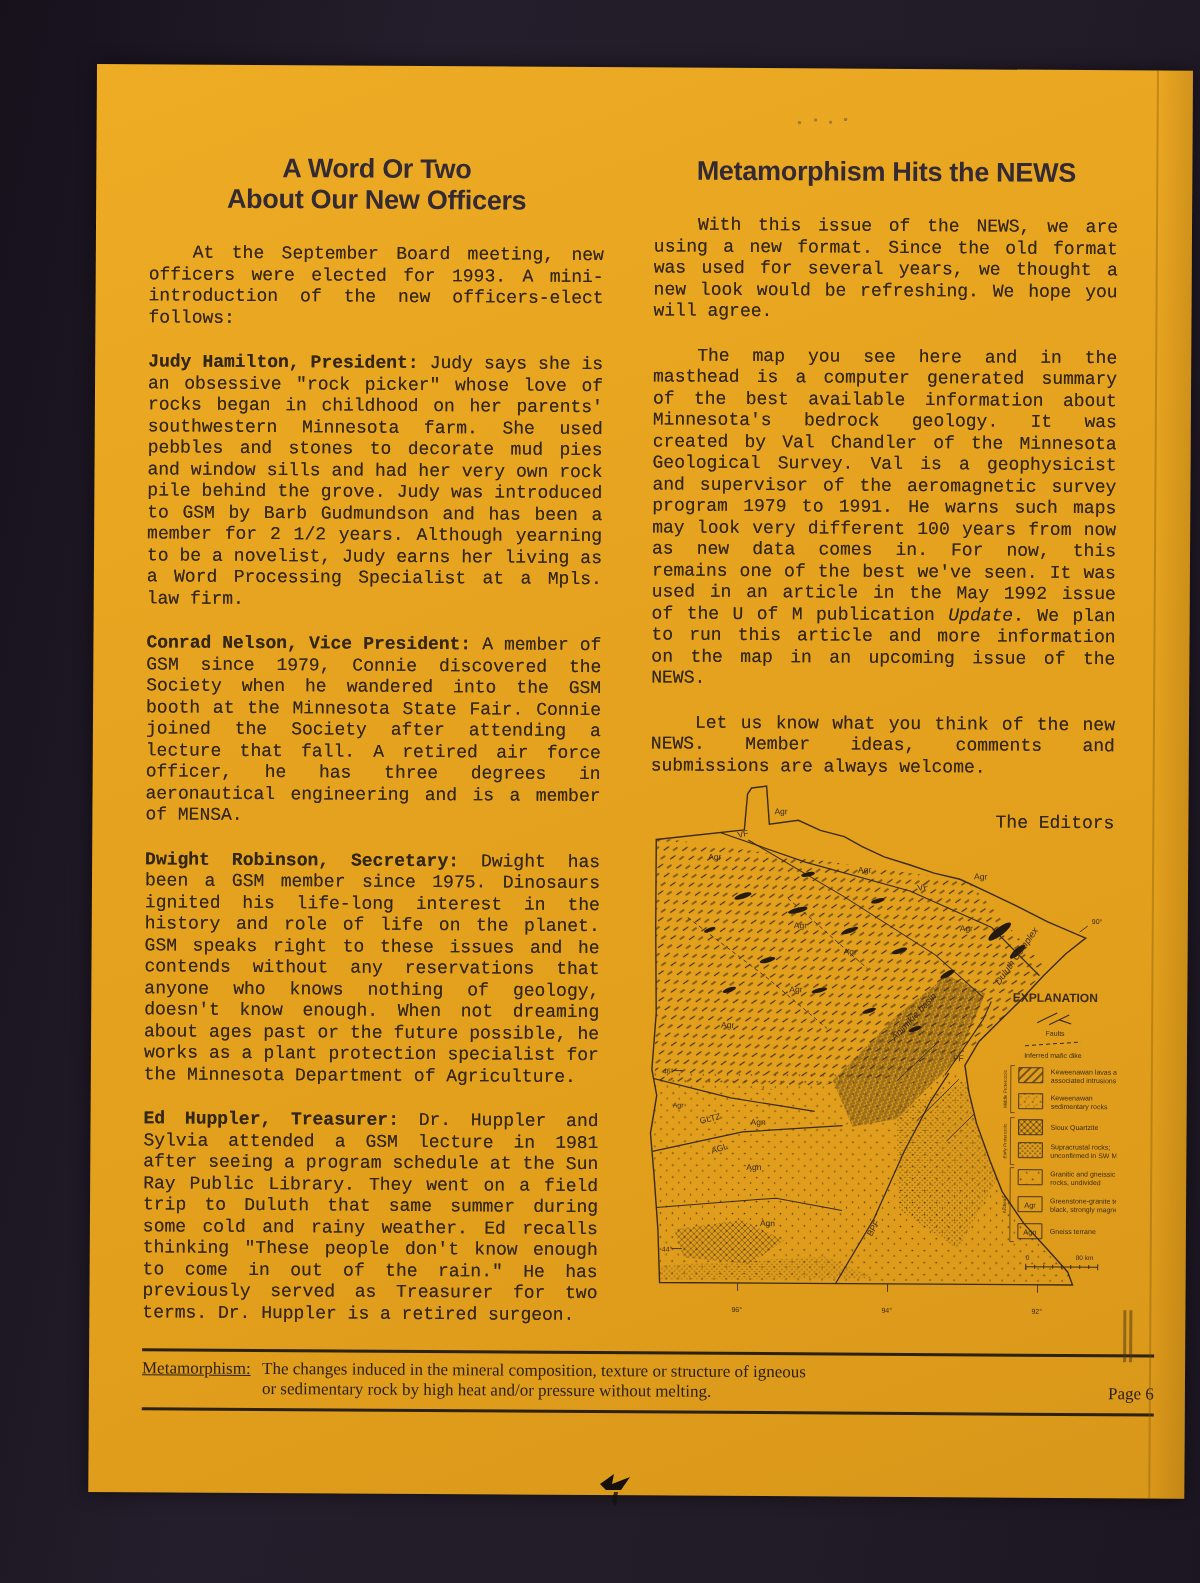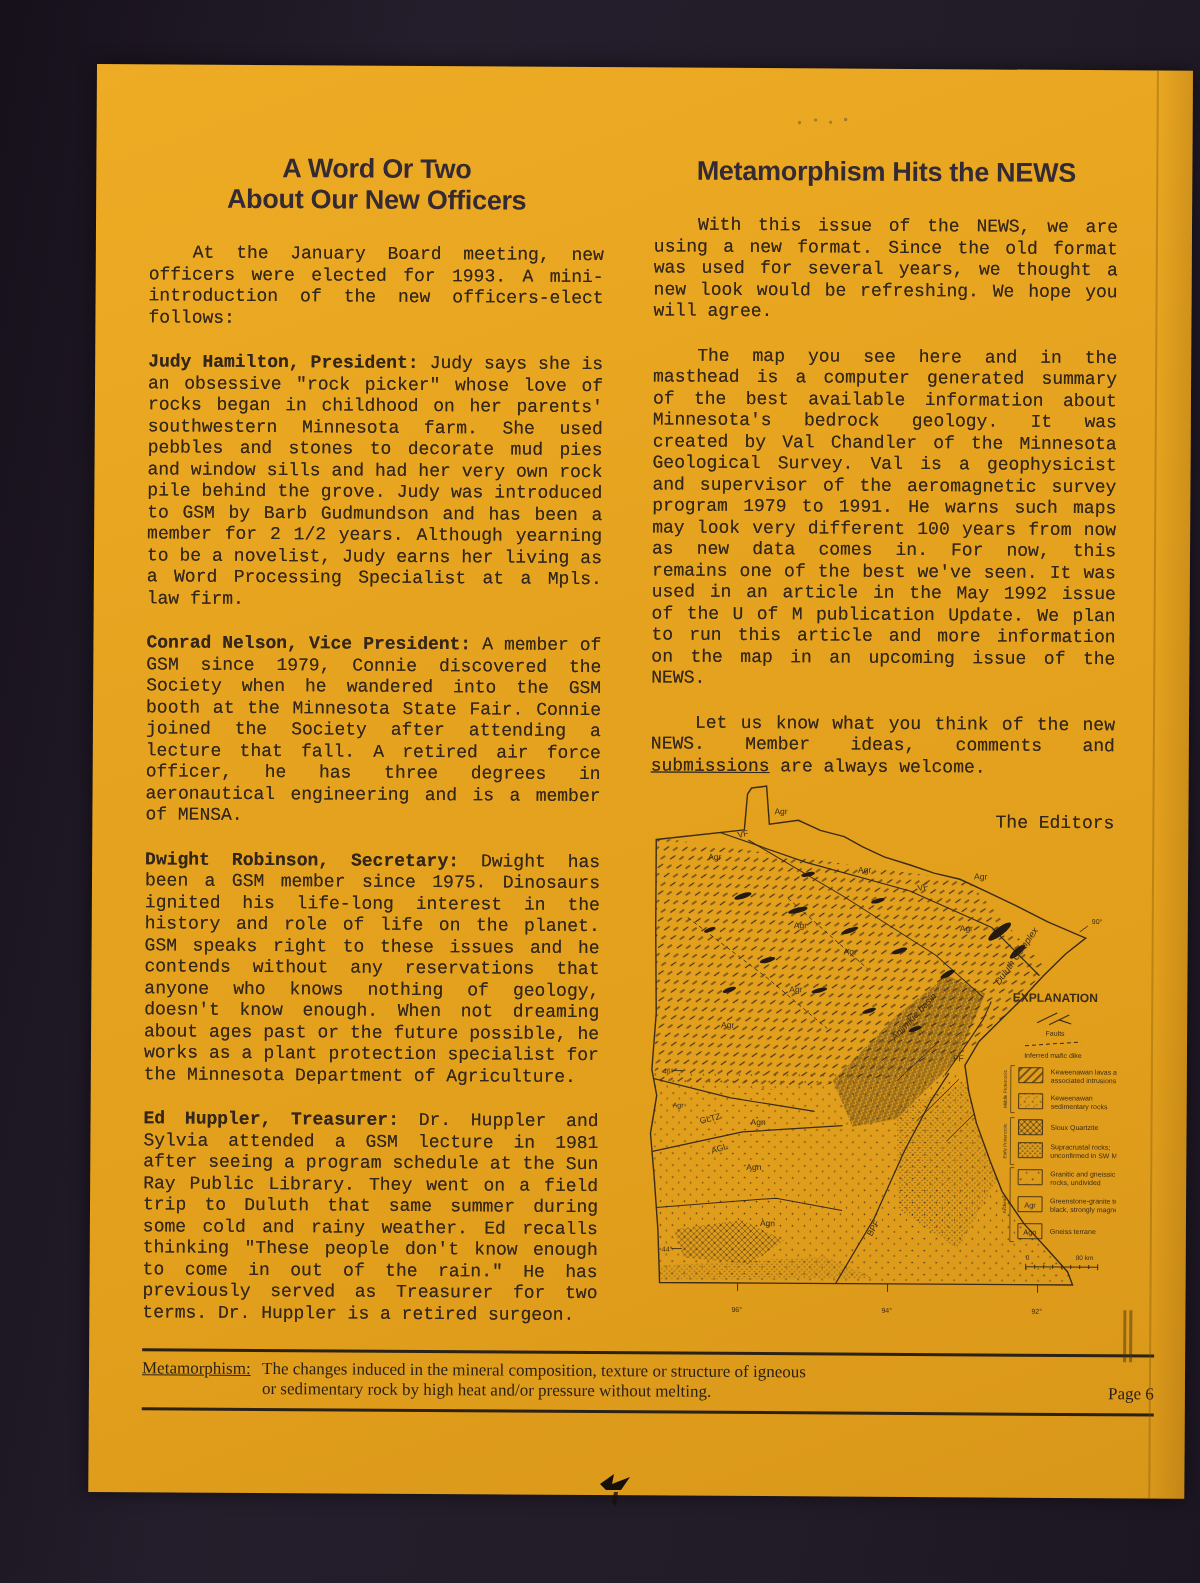--- a/index.html
+++ b/index.html
@@ -32,22 +32,22 @@
   }
   .paras{margin-top:28px;}
   .para{
     font-family:"Liberation Mono","DejaVu Sans Mono",monospace;
     font-size:18px;line-height:21.5px;color:#33261a;
     text-align:justify;margin:0 0 23px 0;
     text-shadow:0 0 .5px rgba(51,38,26,.65);
   }
   .para.indent{text-indent:44px;}
   .para .b{font-weight:bold;}
-  .para .i{}
-  .para .u{text-decoration:underline;margin-top:33px;}
+  .para .i{font-style:italic;}
+  .para .u{margin-top:33px;}
   .byline{
     font-family:"Liberation Mono","DejaVu Sans Mono",monospace;
     font-size:18px;color:#33261a;text-align:right;margin-top:34px;
     position:relative;z-index:3;text-shadow:0 0 .5px rgba(51,38,26,.65);
   }
   .map-wrap{position:absolute;left:556px;top:710px;width:470px;height:552px;}
   #mn-map text{
     fill:#3b2b18;font-family:"Liberation Sans",sans-serif;
   }
   #mn-map .ln{stroke:#3b2b18;fill:none;}
@@ -78,21 +78,21 @@
 <div class="paper">
 
   <div class="smudge-top"></div>
 
   <div class="col col-left">
     <div class="headline">
       <div>A Word Or Two</div>
       <div>About Our New Officers</div>
     </div>
     <div class="paras">
-        <p class="para indent"><span>At the January Board meeting, new officers were elected for 1993.  A mini-introduction of the new officers-elect follows:</span></p>
+        <p class="para indent"><span>At the September Board meeting, new officers were elected for 1993.  A mini-introduction of the new officers-elect follows:</span></p>
         <p class="para"><span class="b">Judy Hamilton, President:</span><span>  Judy says she is an obsessive "rock picker" whose love of rocks began in childhood on her parents' southwestern Minnesota farm.  She used pebbles and stones to decorate mud pies and window sills and had her very own rock pile behind the grove.  Judy was introduced to GSM by Barb Gudmundson and has been a member for 2 1/2 years.  Although yearning to be a novelist, Judy earns her living as a Word Processing Specialist at a Mpls. law firm.</span></p>
         <p class="para"><span class="b">Conrad Nelson, Vice President:</span><span>  A member of GSM since 1979, Connie discovered the Society when he wandered into the GSM booth at the Minnesota State Fair.  Connie joined the Society after attending a lecture that fall.  A retired air force officer, he has three degrees in aeronautical engineering and is a member of MENSA.</span></p>
         <p class="para"><span class="b">Dwight Robinson, Secretary:</span><span>  Dwight has been a GSM member since 1975.  Dinosaurs ignited his life-long interest in the history and role of life on the planet.  GSM speaks right to these issues and he contends without any reservations that anyone who knows nothing of geology, doesn't know enough.  When not dreaming about ages past or the future possible, he works as a plant protection specialist for the Minnesota Department of Agriculture.</span></p>
         <p class="para"><span class="b">Ed Huppler, Treasurer:</span><span>  Dr. Huppler and Sylvia attended a GSM lecture in 1981 after seeing a program schedule at the Sun Ray Public Library.  They went on a field trip to Duluth that same summer during some cold and rainy weather.  Ed recalls thinking "These people don't know enough to come in out of the rain."  He has previously served as Treasurer for two terms.  Dr. Huppler is a retired surgeon.</span></p>
       </div>
   </div>
 
   <div class="col col-right">
     <div class="headline">Metamorphism Hits the NEWS</div>
     <div class="paras">

